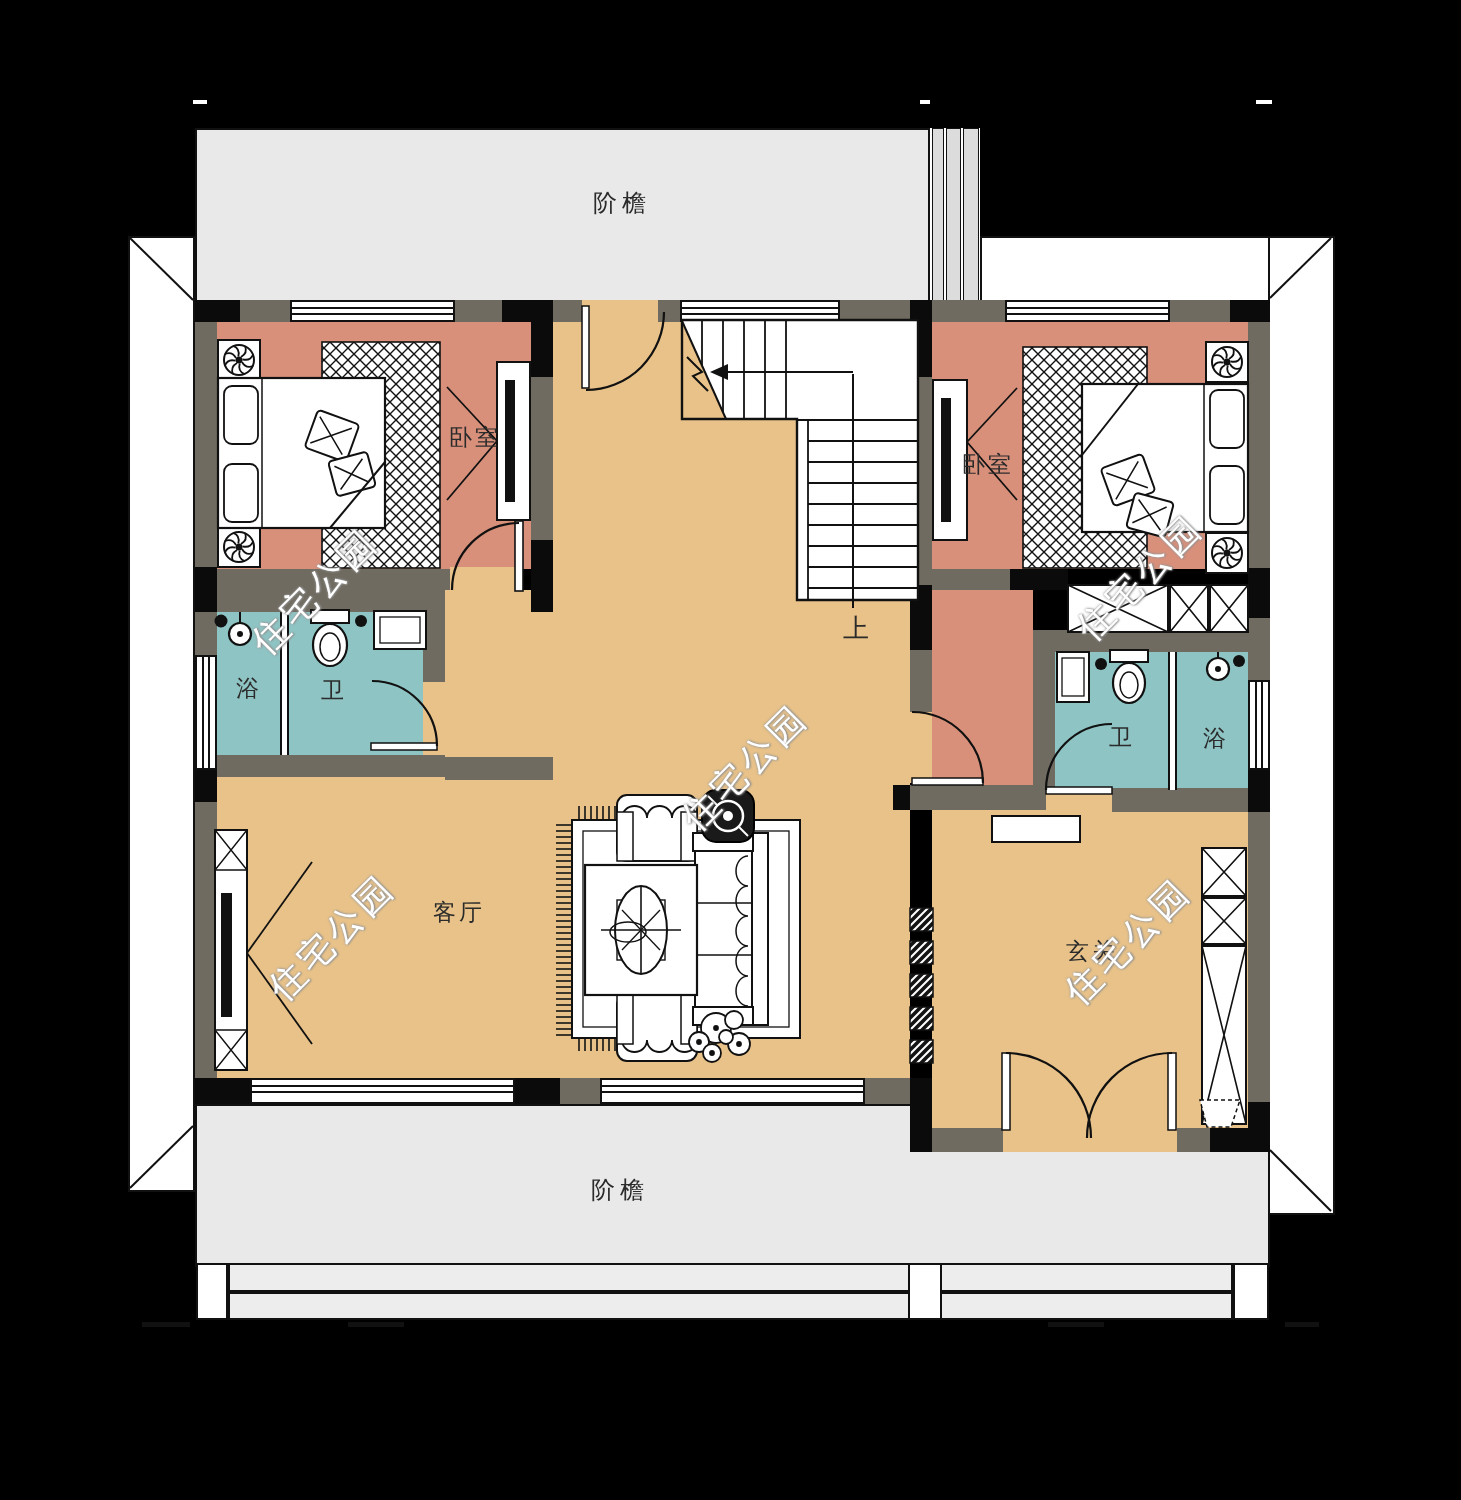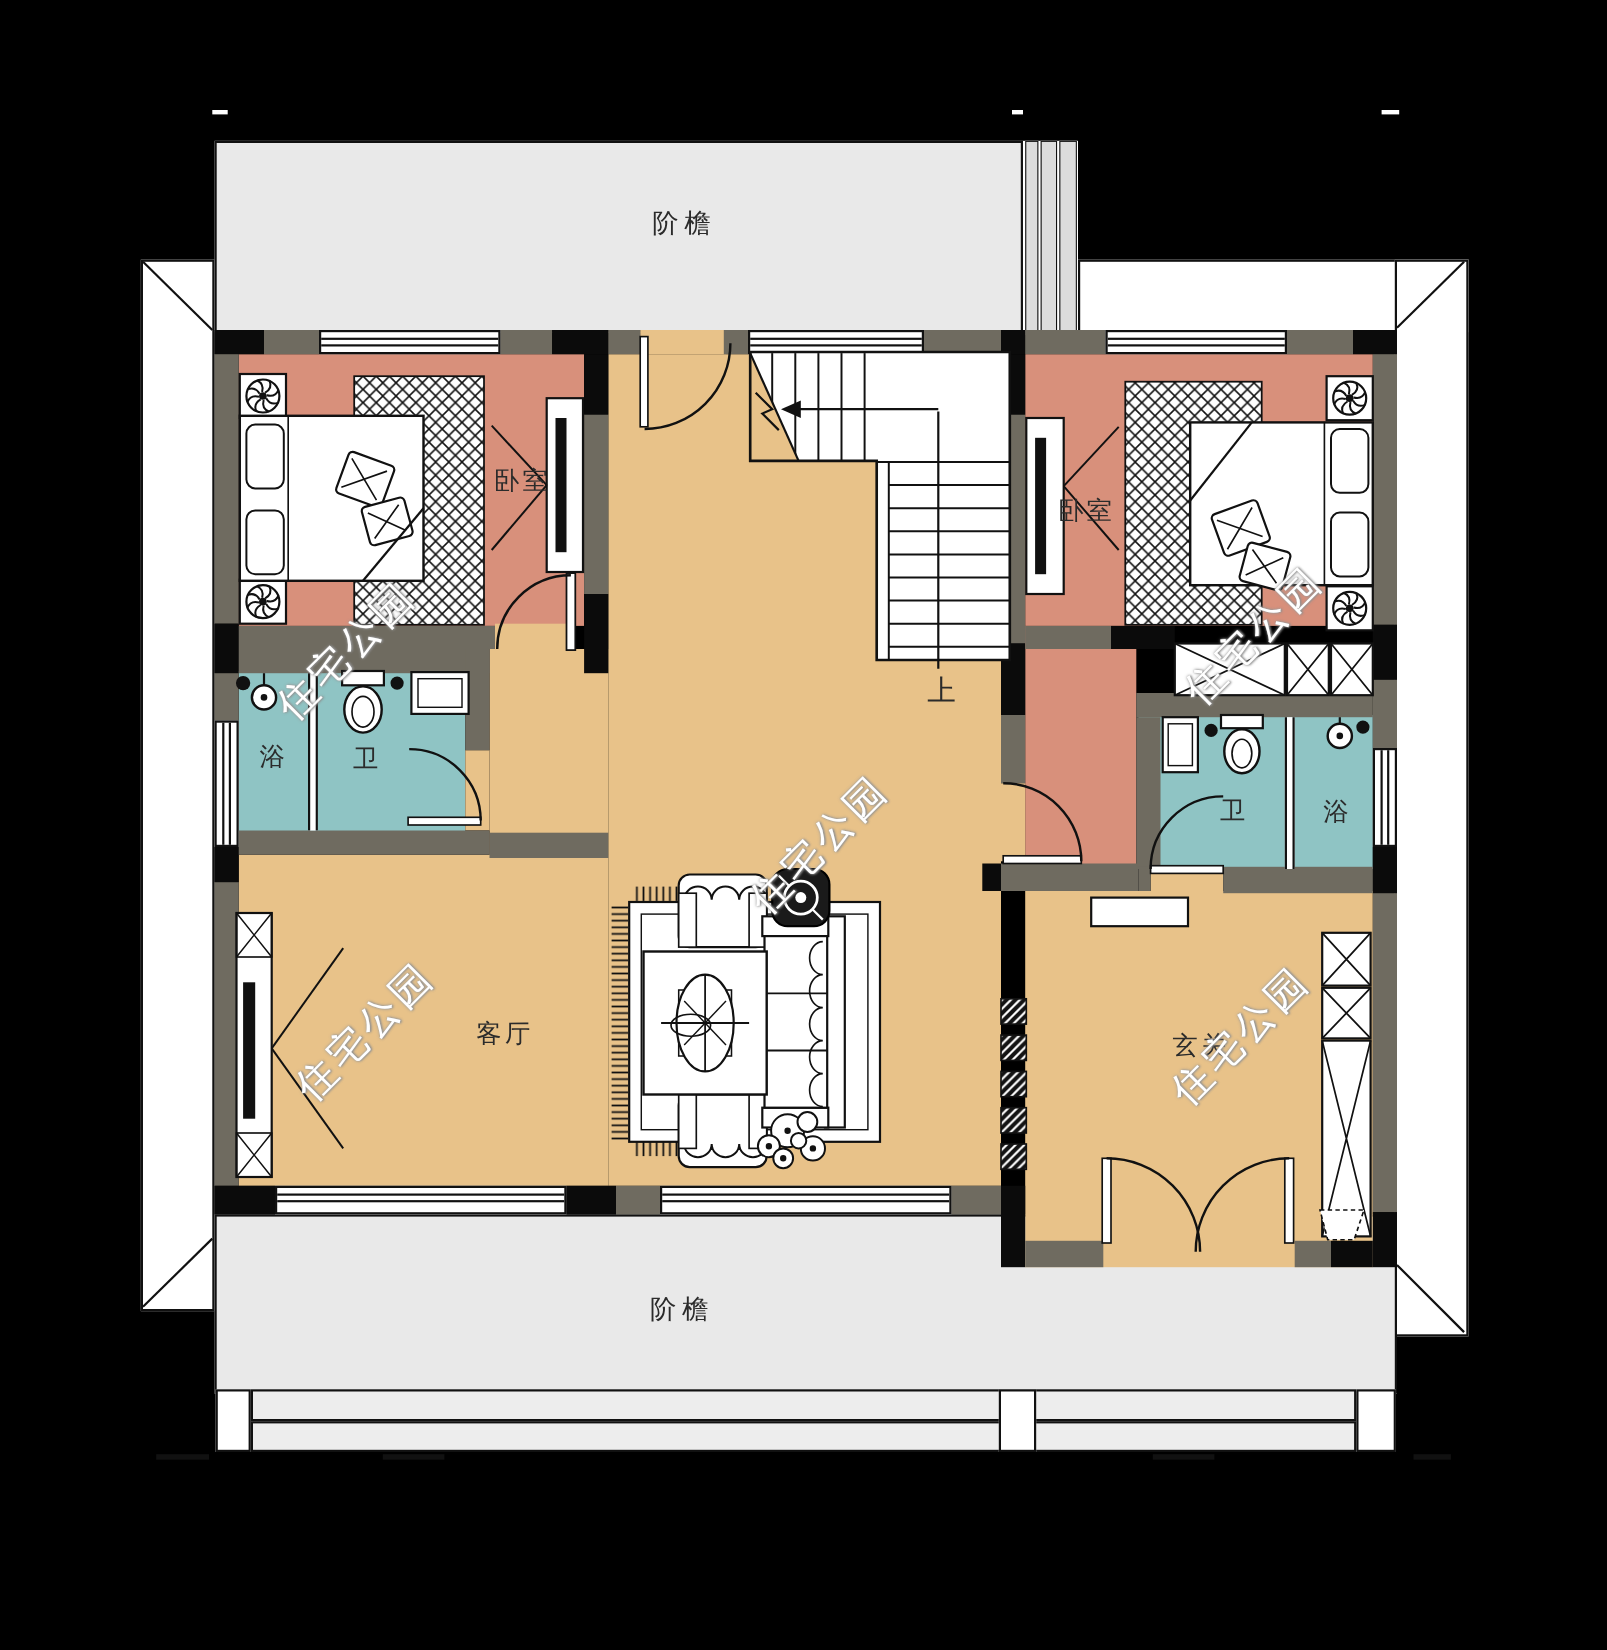--- a/index.html
+++ b/index.html
@@ -400,21 +400,21 @@
     </g>
   </svg>
 
   <div class="lbl lbl-porch" style="left:622px;top:203px;">阶檐</div>
   <div class="lbl lbl-room" style="left:475px;top:437px;">卧室</div>
   <div class="lbl lbl-room" style="left:988px;top:464px;">卧室</div>
   <div class="lbl lbl-room" style="left:249px;top:688px;">浴</div>
   <div class="lbl lbl-room" style="left:334px;top:690px;">卫</div>
   <div class="lbl lbl-room" style="left:1122px;top:737px;">卫</div>
   <div class="lbl lbl-room" style="left:1216px;top:738px;">浴</div>
-  <div class="lbl lbl-room" style="left:459px;top:940px;">客厅</div>
+  <div class="lbl lbl-room" style="left:459px;top:912px;">客厅</div>
   <div class="lbl lbl-room" style="left:1092px;top:951px;">玄关</div>
   <div class="lbl lbl-up" style="left:856px;top:628px;">上</div>
   <div class="lbl lbl-porch" style="left:620px;top:1190px;">阶檐</div>
 
   <div class="wm" style="left:315px;top:592px;">住宅公园</div>
   <div class="wm" style="left:1140px;top:578px;">住宅公园</div>
   <div class="wm" style="left:745px;top:768px;">住宅公园</div>
   <div class="wm" style="left:332px;top:938px;">住宅公园</div>
   <div class="wm" style="left:1128px;top:942px;">住宅公园</div>
 

